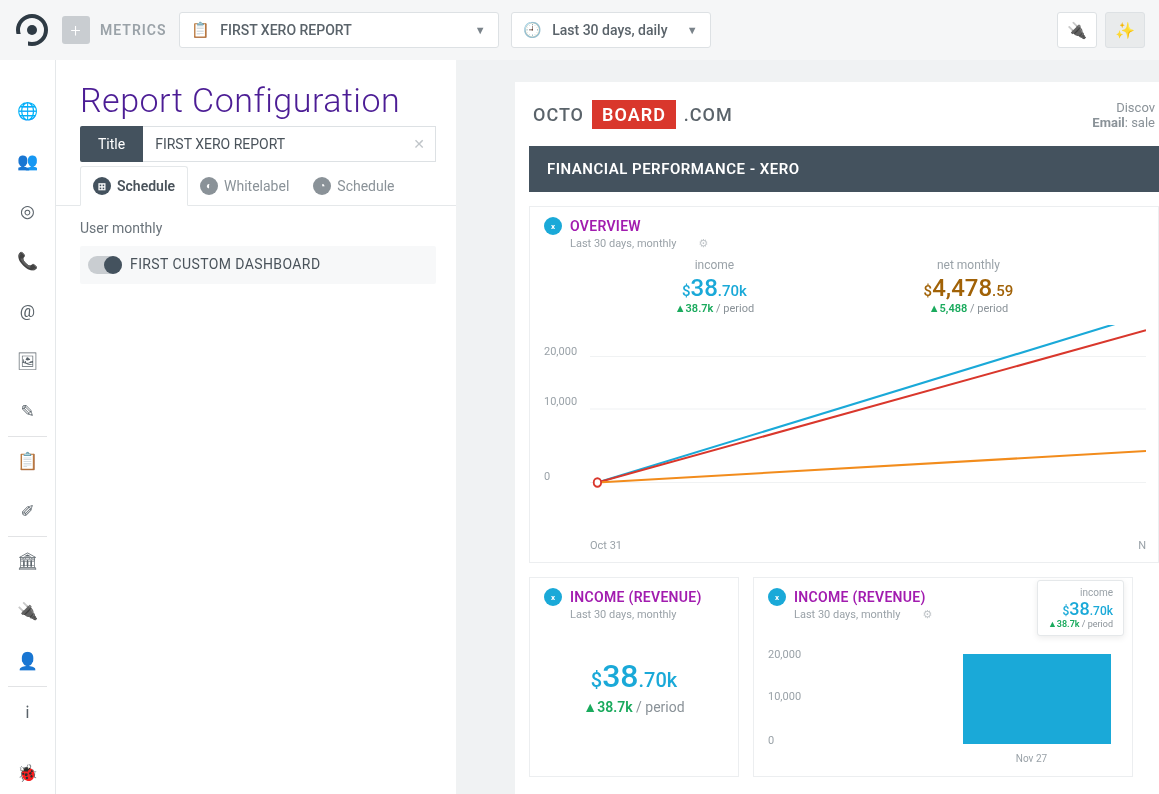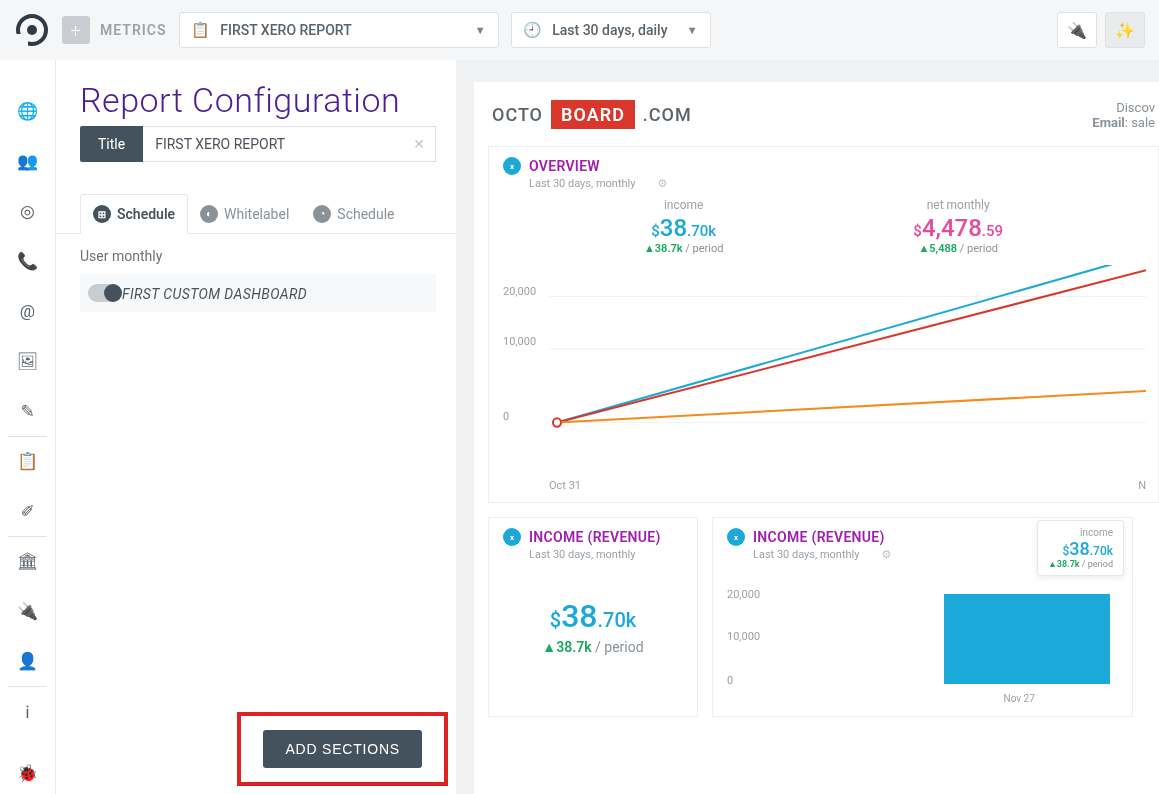--- a/index.html
+++ b/index.html
@@ -25,61 +25,61 @@
 .leftrail .ritem { height: 42px; display: flex; align-items: center; justify-content: center; color: #5a636a; cursor: pointer; font-size: 17px; position: relative; }
 .leftrail .ritem.sep::before { content: ""; position: absolute; top: -4px; left: 8px; right: 8px; height: 1px; background: #3b4650; opacity: 0.15; }
 .leftrail .bug { margin-top: auto; }
 
 
 .main { position: absolute; left: 56px; top: 60px; right: 0; bottom: 0; display: flex; }
 
 
 .config { width: 400px; background: #fff; padding: 20px 20px 20px 24px; position: relative; display: flex; flex-direction: column; }
 .config h1 { font-size: 34px; font-weight: 300; color: #4c1d95; margin-bottom: 6px; letter-spacing: 0.5px; }
-.title-row { display: flex; margin-bottom: 32px; border-radius: 14px; }
+.title-row { display: flex; margin-bottom: 4px; border-radius: 14px; }
 .title-label { background: #44525e; color: #fff; padding: 10px 18px; font-size: 14px; border-radius: 2px 0 0 2px; }
 .title-input { flex: 1; border: 1px solid #dde1e4; border-left: none; padding: 9px 12px; font-size: 14px; color: #4a535b; position: relative; background: #fff; }
 .title-input .clear { position: absolute; right: 10px; top: 50%; transform: translateY(-50%); color: #c0c5c9; cursor: pointer; font-size: 14px; }
 .tabs { display: flex; border-bottom: 1px solid #e5e8ea; margin: 0 -20px 14px -24px; padding: 0 20px 0 24px; }
 .tab { display: flex; align-items: center; gap: 6px; padding: 10px 12px; font-size: 14px; color: #8a9298; cursor: pointer; position: relative; }
 .tab.active { color: #4a535b; font-weight: 600; border: 1px solid #e5e8ea; border-bottom: 1px solid #fff; border-radius: 3px 3px 0 0; margin-bottom: -1px; background: #fff; }
 .tab .ticon { width: 18px; height: 18px; border-radius: 50%; background: #8a9298; display: inline-flex; align-items: center; justify-content: center; color: #fff; font-size: 10px; }
 .tab.active .ticon { background: #44525e; }
 .section-label { font-size: 14px; color: #6a737a; margin-bottom: 10px; }
-.dash-item { display: flex; align-items: flex-end; gap: 0; padding: 10px 8px; background: #f7f8f9; border-radius: 2px; font-style: italic; }
+.dash-item { display: flex; align-items: flex-start; gap: 8px; padding: 10px 8px; background: #f7f8f9; border-radius: 2px; }
 .toggle { width: 34px; height: 18px; background: #c9cdd1; border-radius: 10px; position: relative; cursor: pointer; }
 .toggle .knob { width: 18px; height: 18px; background: #44525e; border-radius: 50%; position: absolute; right: 0; top: 0; }
 .dash-item .label { font-size: 14px; color: #4a535b; letter-spacing: 0.4px; }
 .add-sections-wrap { position: absolute; bottom: 8px; right: 8px; border: 4px solid #d22; padding: 14px 22px; }
 .add-sections { background: #44525e; color: #fff; border: none; padding: 11px 22px; font-size: 14px; letter-spacing: 0.8px; border-radius: 3px; cursor: pointer; }
 
 
 .preview { flex: 1; background: #f0f2f3; padding: 22px 0 0 18px; overflow: hidden; }
-.report { background: #fff; height: 100%; display: flex; flex-direction: column; }
+.report { background: #fff; height: 100%; display: flex; flex-direction: column; margin-left: 41px; }
 .report-header { display: flex; align-items: flex-start; padding: 18px 0 16px 18px; }
 .brand { display: flex; align-items: baseline; gap: 8px; font-size: 18px; letter-spacing: 1px; color: #5a636a; font-weight: 500; }
 .brand .red { background: #d9372c; color: #fff; padding: 4px 10px; font-weight: 600; }
 .report-header .rhead-right { margin-left: auto; text-align: right; font-size: 13px; color: #8a9298; padding-right: 4px; }
 .section-banner { background: #44525e; color: #fff; padding: 14px 18px; font-size: 15px; font-weight: 600; letter-spacing: 0.5px; margin: 0 0 14px 14px; }
 .widgets { display: flex; flex-direction: column; gap: 14px; padding-left: 14px; }
 .widget { background: #fff; border: 1px solid #eceef0; }
 .widget-head { display: flex; align-items: center; gap: 8px; padding: 10px 14px 2px 14px; }
 .wicon { width: 18px; height: 18px; border-radius: 50%; background: #1aa9d8; display: inline-flex; align-items: center; justify-content: center; color: #fff; font-size: 8px; font-weight: 700; }
 .wtitle { font-size: 14px; font-weight: 600; color: #a21caf; letter-spacing: 0.3px; }
 .wsub { font-size: 11px; color: #9aa2a8; padding: 0 14px 0 40px; display: flex; align-items: center; gap: 22px; }
 .wsub .gear { color: #c0c5c9; font-size: 11px; }
 
 .metrics-row { display: flex; justify-content: space-around; padding: 8px 60px 4px 60px; }
 .metric { text-align: center; }
 .metric .mlabel { font-size: 12px; color: #9aa2a8; margin-bottom: 2px; }
 .metric .mval { font-size: 24px; font-weight: 500; }
 .metric .mval .cur { font-size: 15px; }
 .metric .mval .dec { font-size: 15px; }
 .metric.blue .mval { color: #1aa9d8; }
-.metric.orange .mval { color: #ec4899; }
+.metric.orange .mval { color: #a16207; }
 .metric .mchange { font-size: 11px; color: #8a9298; }
 .metric .mchange .up { color: #1aaa5d; font-weight: 600; }
 
 .chart { position: relative; height: 210px; margin: 6px 12px 2px 12px; }
 .chart .ylabel { position: absolute; left: 2px; font-size: 11px; color: #9aa2a8; }
 .chart .y1 { top: 20px; } .chart .y2 { top: 70px; } .chart .y3 { top: 145px; }
 .chart svg { position: absolute; left: 48px; right: 0; top: 0; height: 100%; width: calc(100% - 48px); }
 .chart .grid line { stroke: #f0f2f3; stroke-width: 1; }
 .xlabels { display: flex; justify-content: space-between; padding: 2px 12px 10px 60px; font-size: 11px; color: #9aa2a8; }
 
@@ -210,38 +210,36 @@
         <span>Schedule</span>
       </div>
     </div>
     <div class="section-label">User monthly</div>
     <div class="dash-item">
       <div class="toggle">
           <div class="knob"></div>
         </div>
       <span class="label">FIRST CUSTOM DASHBOARD</span>
     </div>
-    <div class="add-sections-wrap">
-      <button class="add-sections">ADD SECTIONS</button>
-    </div>
   </div>
 
   <div class="preview">
     <div class="report">
       <div class="report-header">
         <div class="brand">
           <span>OCTO</span>
           <span class="red">BOARD</span>
           <span>.COM</span>
         </div>
         <div class="rhead-right">
           <div>Discov</div>
           <div><b>Email</b><span>: sale</span></div>
         </div>
       </div>
+      <div class="section-banner">FINANCIAL PERFORMANCE - XERO</div>
       <div class="widgets">
 
         <div class="widget">
           <div class="widget-head">
             <span class="wicon">x</span>
             <span class="wtitle">OVERVIEW</span>
           </div>
           <div class="wsub">
             <span>Last 30 days, monthly</span>
             <span class="gear">⚙</span>

